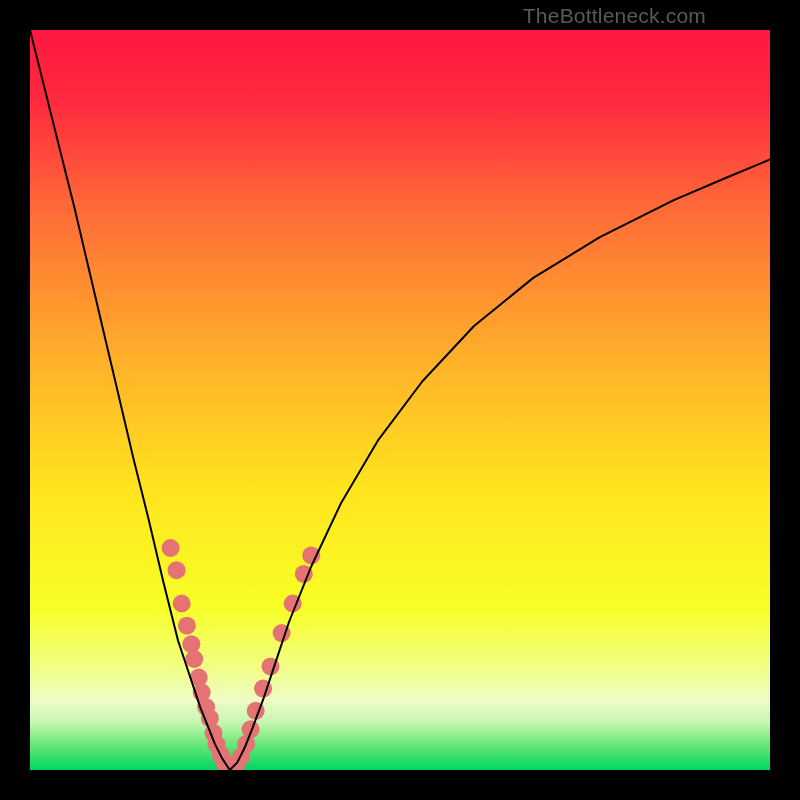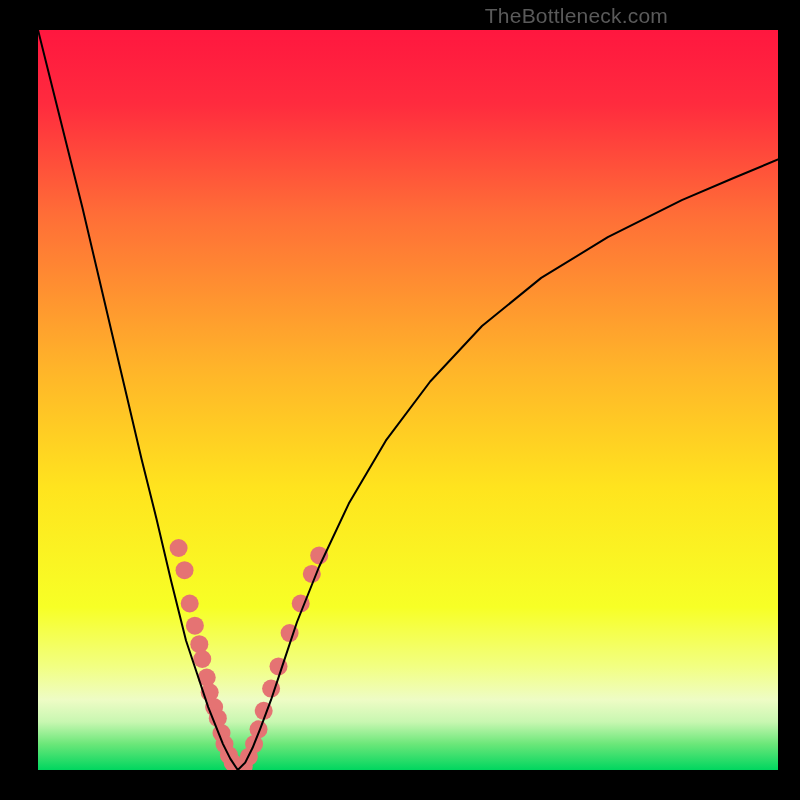--- a/index.html
+++ b/index.html
@@ -6,23 +6,24 @@
     margin: 0;
     padding: 0;
     width: 800px;
     height: 800px;
     overflow: hidden;
     background: #000;
     font-family: Arial, Helvetica, sans-serif;
   }
   .frame {
     position: absolute;
-    left: 8px; top: 0;
+    left: 0; top: 0;
     width: 668px; height: 800px;
     background: #000;
+    padding-left: 46px;
   }
   .plot {
     position: absolute;
     left: 30px;
     top: 30px;
     width: 740px;
     height: 740px;
     overflow: hidden;
   }
   .watermark {

